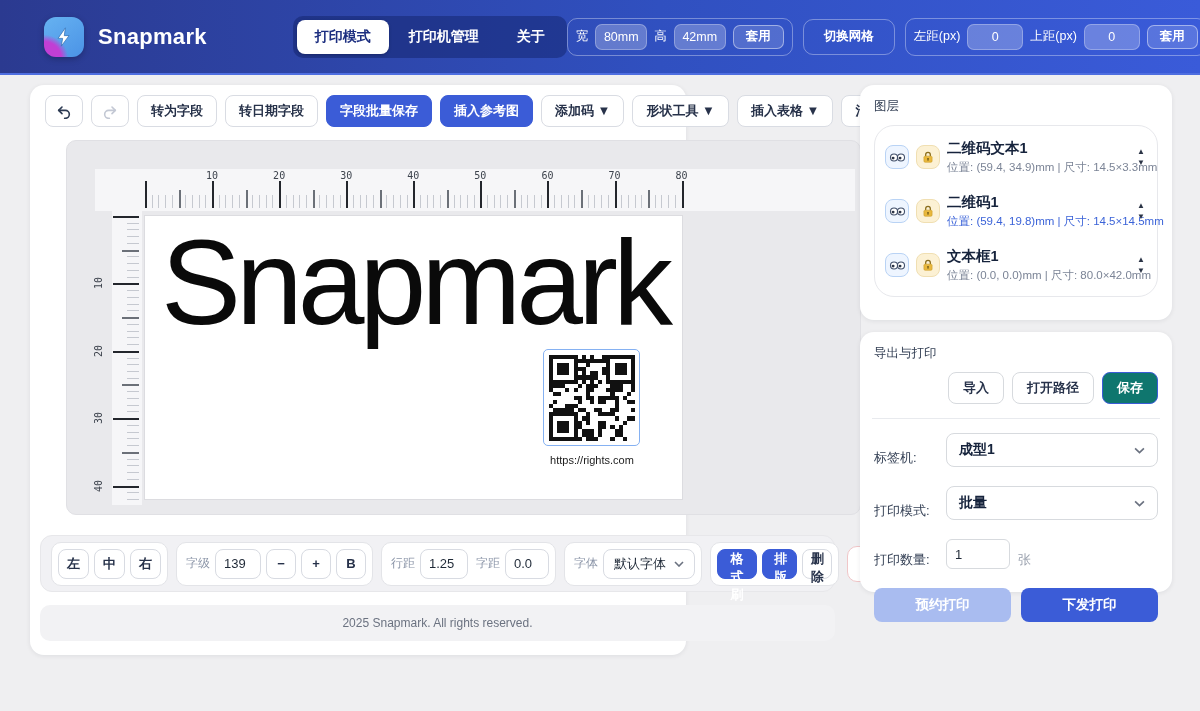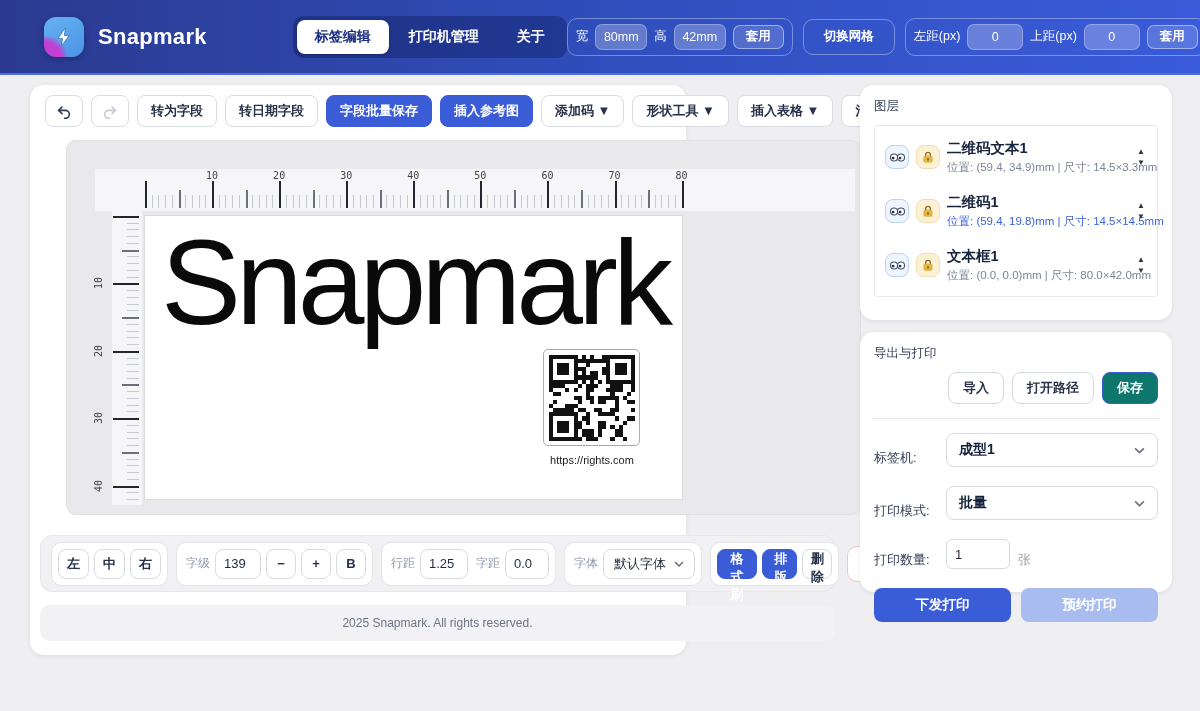--- a/index.html
+++ b/index.html
@@ -147,21 +147,21 @@
 
   
   .side-card{
     position:absolute; background:#fff; border-radius:14px;
     box-shadow:0 1px 5px rgba(15,23,42,.08); left:860px; width:312px; padding:13px 14px;
   }
   .side-card.layers{ top:85px; height:235px; }
   .side-card.export{ top:332px; height:260px; }
   .side-title{ font-size:12.5px; color:#333f54; margin-bottom:10px; }
   .layer-list{
-    border:1px solid #e7e8ec; border-radius:4px; padding:4px 10px;
+    border:1px solid #e7e8ec; border-radius:20px; padding:4px 10px;
   }
   .layer-row{ display:flex; align-items:center; gap:7px; padding:9px 0; }
   .icon-chip{
     width:24px; height:24px; border-radius:8px; display:flex; align-items:center; justify-content:center;
     flex:0 0 auto; padding:0;
   }
   .icon-chip.eye{ background:#eef5ff; border:1px solid #b9d3f5; }
   .icon-chip.lock{ background:#fcf1d4; border:1px solid #f0dfb2; }
   .layer-info{ flex:1; min-width:0; }
   .layer-name{ font-size:14.5px; font-weight:bold; color:#16233c; }
@@ -202,21 +202,21 @@
 <div class="navbar">
   <div class="logo">
     <span style="display:flex">
       <svg width="22" height="22" viewBox="0 0 24 24">
           <path d="M13.5 2 5.5 13.5h5L9 22l8.5-11.5h-5.2L13.5 2z" fill="#fff" stroke="#2f6db3" stroke-width="0.8"></path>
         </svg>
     </span>
   </div>
   <div class="brand">Snapmark</div>
   <div class="nav-tabs">
-      <button class="nav-tab active">标签编辑</button>
+      <button class="nav-tab active">打印模式</button>
       <button class="nav-tab">打印机管理</button>
       <button class="nav-tab">关于</button>
     </div>
   <div class="nav-controls">
     <div class="nav-group">
       <span class="nav-label">宽</span>
       <input class="nav-input w52" value="80mm" style="">
       <span class="nav-label">高</span>
       <input class="nav-input w52" value="42mm" style="">
       <button class="nav-btn">套用</button>
@@ -810,16 +810,16 @@
           </svg>
       </span>
     </div>
   </div>
   <div class="export-row">
     <span class="export-row-label">打印数量:</span>
     <input class="count-input" value="1" style="">
     <span class="count-unit">张</span>
   </div>
   <div class="print-actions">
+    <button class="print-btn later">预约打印</button>
     <button class="print-btn now">下发打印</button>
-    <button class="print-btn later">预约打印</button>
   </div>
 </div>
 
 </body></html>

